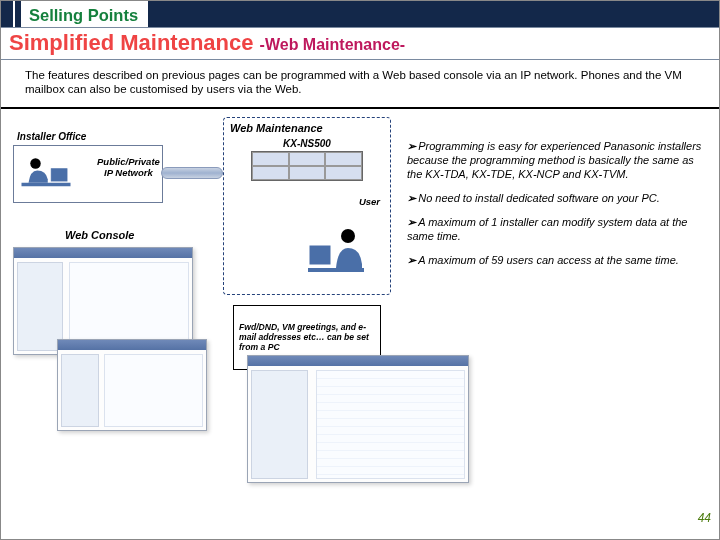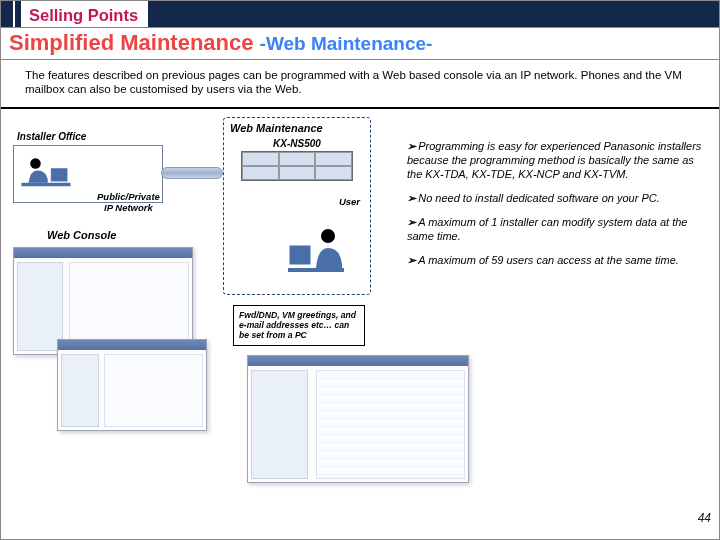--- a/index.html
+++ b/index.html
@@ -11,33 +11,33 @@
     position: relative;
     overflow: hidden;
   }
   .topbar { display: flex; align-items: stretch; height: 26px; }
   .topbar .tab-mark {
     width: 14px; background: #13284a;
     border-right: 2px solid #fff;
   }
   .topbar .stub { width: 6px; background: #13284a; }
   .topbar .title {
-    background: #fff; color: #be185d;
+    background: #fff; color: #15803d;
     font-weight: bold; font-size: 16.5px;
     padding: 3px 10px 0 8px;
     display: flex; align-items: center;
   }
   .topbar .fill { flex: 1; background: #13284a; }
   .subtitle-row {
     border-top: 1px solid #7a8aa0;
     border-bottom: 1px solid #7a8aa0;
     padding: 2px 8px 3px 8px;
   }
   .subtitle-main { font-size: 22px; font-weight: bold; color: #ef4444; display:inline; }
-  .subtitle-sub { font-size: 19px; font-weight: bold; color: #3b82f6; display:inline; }
+  .subtitle-sub { font-size: 16px; font-weight: bold; color: #be185d; display:inline; }
   .intro {
     font-size: 11.5px; color: #000;
     padding: 8px 30px 10px 24px;
     line-height: 1.25;
     border-bottom: 2px solid #000;
   }
   .content { position: relative; height: 420px; font-style: italic; }
   .installer-lbl {
     position: absolute; left: 16px; top: 22px;
     font-size: 10px; font-weight: bold;
@@ -48,84 +48,83 @@
     border: 1px solid #6b7b99;
   }
   .installer-fig {
     position: absolute; left: 18px; top: 44px;
     width: 54px; height: 42px;
   }
   .netlabel {
     position: absolute; left: 96px; top: 48px;
     font-size: 9.5px; font-weight: bold; text-align: center;
     line-height: 1.15;
-    margin-top: 35px;
   }
   .pipe {
     position: absolute; left: 160px; top: 58px;
     width: 62px; height: 12px;
     background: linear-gradient(#c8d2e2,#9fb2d0,#c8d2e2);
     border-radius: 6px;
     border: 1px solid #8a9bbb;
   }
   .wm-panel {
     position: absolute; left: 222px; top: 8px;
-    width: 148px; height: 178px;
+    width: 168px; height: 178px;
     border: 1.5px dashed #25427a;
     border-radius: 4px;
     padding: 4px 6px;
   }
   .wm-title { font-weight: bold; font-size: 11px; margin-bottom: 4px; }
   .kx { font-size: 10px; text-align: center; font-weight: bold; }
   .chassis {
     margin: 2px auto 0 auto; width: 112px; height: 30px;
     border: 1px solid #666; background: #eef;
     display: grid; grid-template-columns: repeat(3,1fr); grid-template-rows: repeat(2,1fr);
   }
   .chassis div { border: 1px solid #999; font-size:5px; display:flex; align-items:center; justify-content:center; background:#d6dff0;}
   .user-lbl { position: absolute; right: 10px; top: 78px; font-size: 9.5px; font-weight: bold; }
   .user-fig {
     position: absolute; right: 24px; bottom: 12px;
     width: 60px; height: 62px;
   }
   .webconsole-lbl {
-    position: absolute; left: 46px; top: 120px;
+    position: absolute; left: 64px; top: 120px;
     font-size: 11px; font-weight: bold;
   }
   .mock {
     position: absolute; border: 1px solid #9aa4b5;
     background: #fdfdfd;
     box-shadow: 2px 2px 4px rgba(0,0,0,0.18);
   }
   .mock .bar { height: 10px; background: linear-gradient(#6f89b8,#5572a5); }
   .mock .side { position:absolute; left:3px; top:14px; bottom:3px; width:26%; background:#eaf0f8; border:1px solid #ccd4e2;}
   .mock .main { position:absolute; left:31%; right:3px; top:14px; bottom:3px; background:#fafcff; border:1px solid #dbe2ee;}
   .mock .tabrow { position:absolute; left:31%; right:3px; top:14px; height:8px; display:flex; gap:1px;}
   .mock .tabrow span{ flex:0 0 auto; width:22px; height:8px; background:#dde6f4; border:1px solid #b9c6dd; border-bottom:none;}
   .mock1 { left: 12px; top: 138px; width: 180px; height: 108px; }
   .mock2 { left: 56px; top: 230px; width: 150px; height: 92px; }
   .mock3 { left: 246px; top: 246px; width: 222px; height: 128px; }
   .mock3 .main { background: repeating-linear-gradient(#fafcff,#fafcff 7px,#eef3fb 7px,#eef3fb 8px);}
   .note-box {
     position: absolute; left: 232px; top: 196px;
-    width: 132px;
+    width: 148px;
     border: 1px solid #000;
     font-size: 8.6px; font-weight: bold;
-    padding: 4px 5px; line-height: 1.2;
+    padding: 16px 5px; line-height: 1.2;
     background: #fff;
   }
   .bullets {
     position: absolute; left: 406px; top: 30px; right: 10px;
     font-size: 11px; line-height: 1.28;
   }
   .bullets p { margin-bottom: 10px; }
   .chev { color: #000; font-weight: bold; margin-right: 2px; }
   .pagenum {
     position: absolute; right: 8px; bottom: 4px;
-    font-size: 12px; color: #0f172a;
+    font-size: 12px; color: #4d7c0f;
   }
   
   .person path, .person rect, .person polygon { fill: #4a6fa8; }
 </style>
 </head>
 <body>
 
 <div class="topbar">
   <div class="tab-mark"></div>
   <div class="stub"></div>

